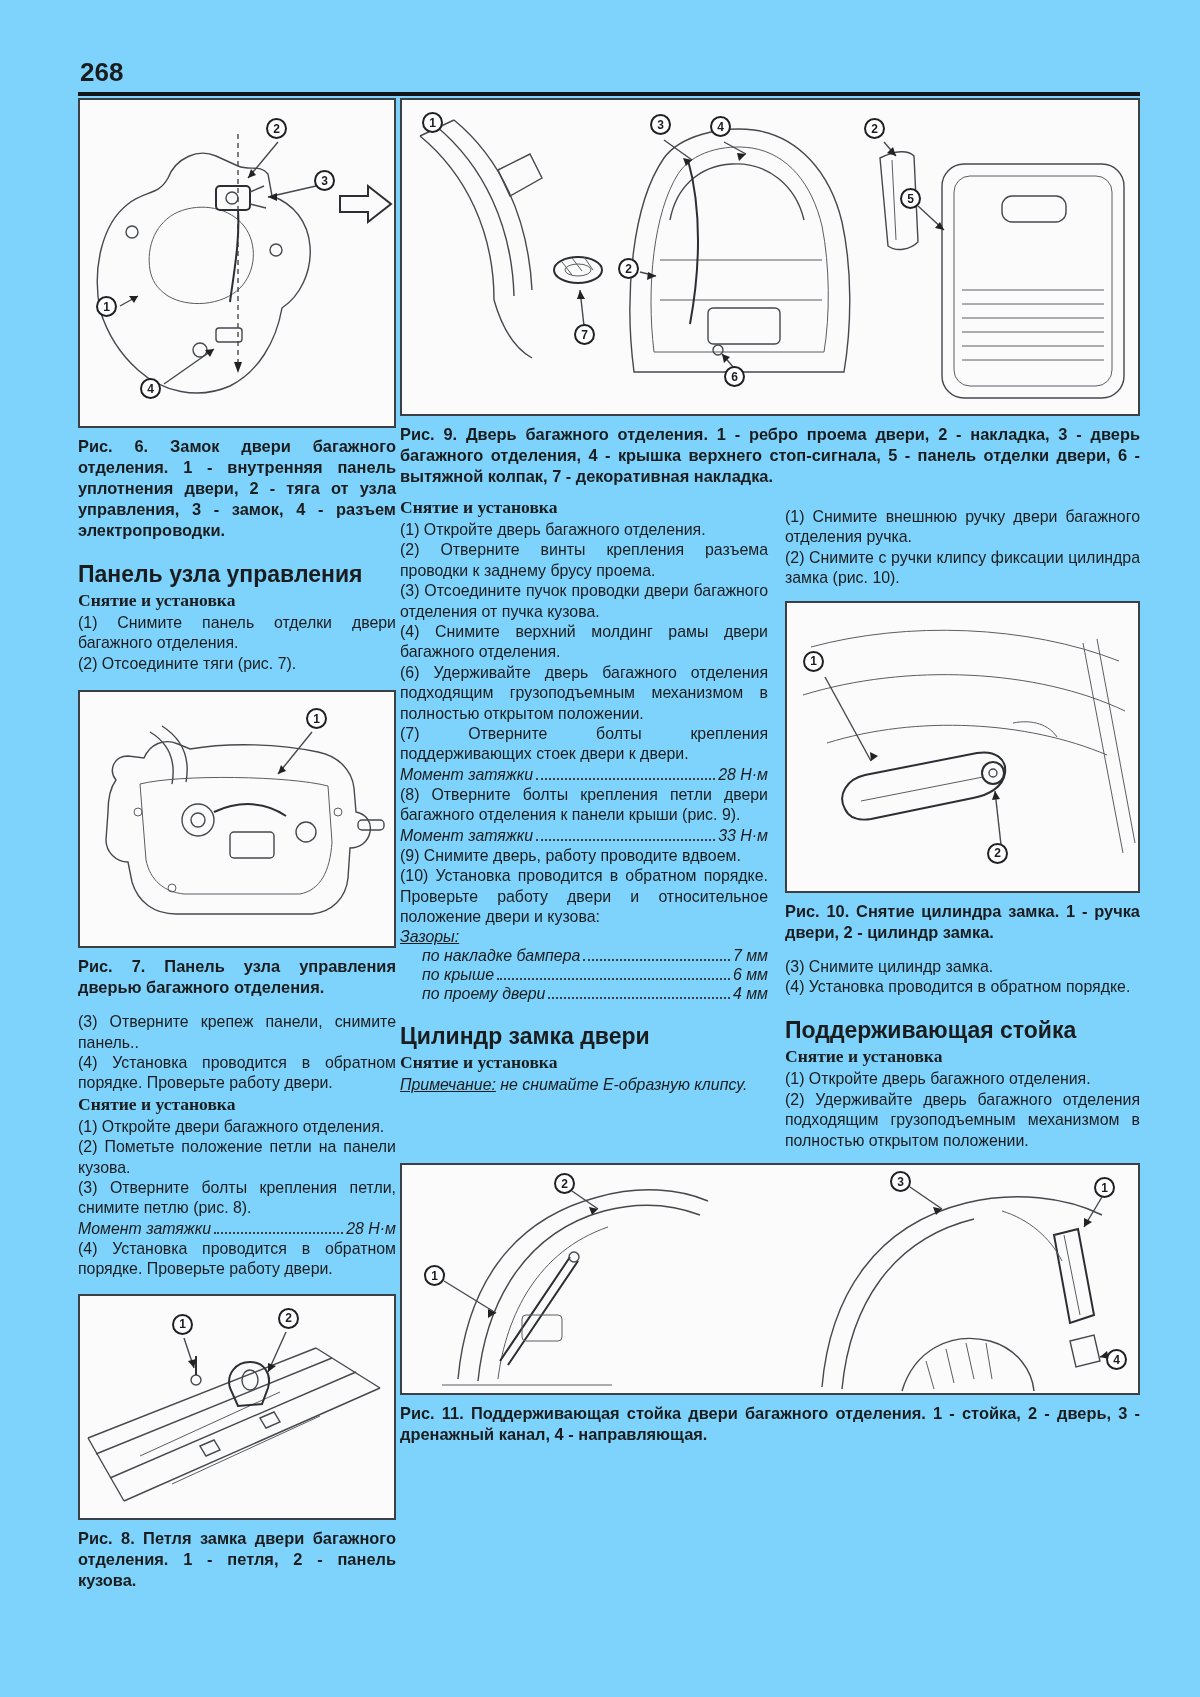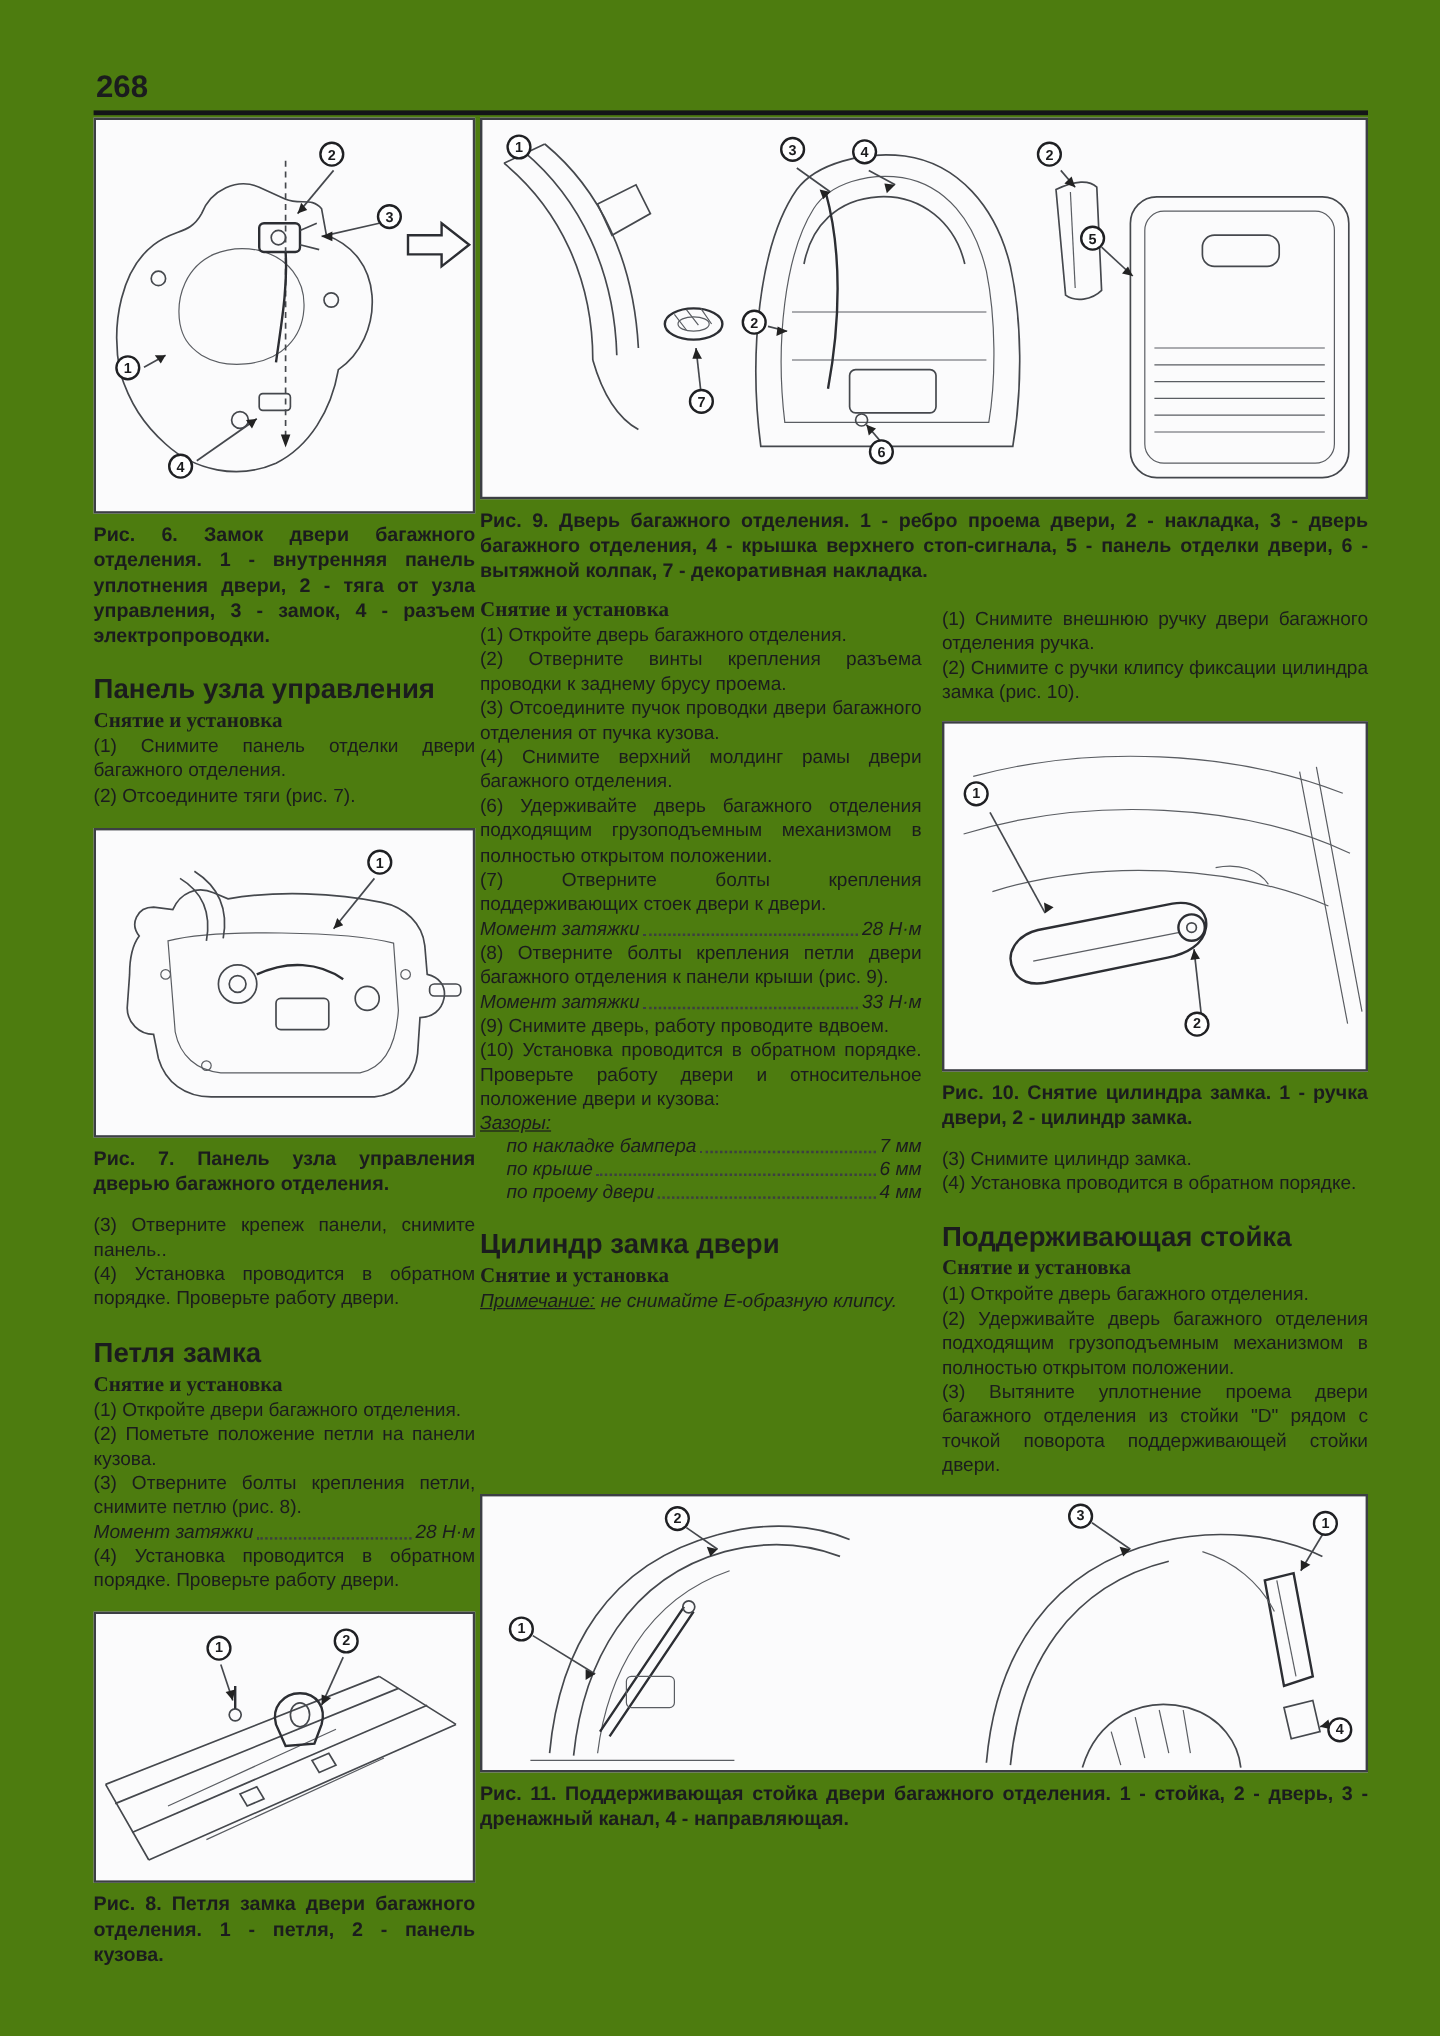--- a/index.html
+++ b/index.html
@@ -1,16 +1,16 @@
 <!DOCTYPE html>
 <html><head>
 <meta charset="utf-8">
 <style>
   html,body{margin:0;padding:0;background:#e7e9ec;}
-  .page{position:relative;width:1200px;height:1697px;background:#4d7c0f;
+  .page{position:relative;width:1200px;height:1697px;background:#7dd3fc;
         font-family:"Liberation Sans","DejaVu Sans",sans-serif;color:#1b1c1e;overflow:hidden;}
   
   .hdr{position:absolute;left:78px;top:52px;width:1062px;height:40px;border-bottom:4px solid #141518;}
   .hdr .pno{position:absolute;left:2px;bottom:4px;font-size:26px;font-weight:bold;}
   .hdr .htitle{position:absolute;left:400px;bottom:4px;width:300px;text-align:center;font-size:25px;font-weight:bold;}
   
   .col-left{position:absolute;left:78px;top:98px;width:318px;}
   .area-right{position:absolute;left:400px;top:98px;width:740px;}
   .two-cols{display:flex;gap:17px;margin-top:10px;}
   .col-mid{width:368px;}
@@ -109,21 +109,20 @@
       </svg>
       <div class="co" style="left:226px;top:16px;">
           <span>1</span>
         </div>
     </div>
     <p class="caption">Рис. 7. Панель узла управления дверью багажного отделения.</p>
 
     <p class="step mt14">(3) Отверните крепеж панели, снимите панель..</p>
     <p class="step">(4) Установка проводится в обратном порядке. Проверьте работу двери.</p>
 
-    <h2>Петля замка</h2>
     <h3>Снятие и установка</h3>
     <p class="step">(1) Откройте двери багажного отделения.</p>
     <p class="step">(2) Пометьте положение петли на панели кузова.</p>
     <p class="step">(3) Отверните болты крепления петли, снимите петлю (рис. 8).</p>
     <p class="torque">
       <span class="t-lbl">Момент затяжки</span>
       <span class="t-dots"></span>
       <span class="t-val">28 Н·м</span>
     </p>
     <p class="step">(4) Установка проводится в обратном порядке. Проверьте работу двери.</p>
@@ -291,21 +290,20 @@
         </div>
         <p class="caption">Рис. 10. Снятие цилиндра замка. 1 - ручка двери, 2 - цилиндр замка.</p>
 
         <p class="step mt14">(3) Снимите цилиндр замка.</p>
         <p class="step">(4) Установка проводится в обратном порядке.</p>
 
         <h2>Поддерживающая стойка</h2>
         <h3>Снятие и установка</h3>
         <p class="step">(1) Откройте дверь багажного отделения.</p>
         <p class="step">(2) Удерживайте дверь багажного отделения подходящим грузоподъемным механизмом в полностью открытом положении.</p>
-        <p class="step">(3) Вытяните уплотнение проема двери багажного отделения из стойки "D" рядом с точкой поворота поддерживающей стойки двери.</p>
       </div>
     </div>
 
     <div class="figbox mt12" style="height:232px;">
       <svg viewBox="0 0 736 228">
         <path class="ln" d="M56,214 C64,128 104,56 196,32 C238,20 278,24 306,36 M76,216 C84,138 122,68 202,46 C240,36 272,40 298,50"></path>
         <path class="thin" d="M96,214 C104,150 136,86 206,62"></path>
         <path class="ln2" d="M98,196 L168,92 M106,200 L176,96"></path>
         <circle class="ln" cx="172" cy="92" r="5"></circle>
         <path class="thin" d="M40,220 L210,220"></path>

